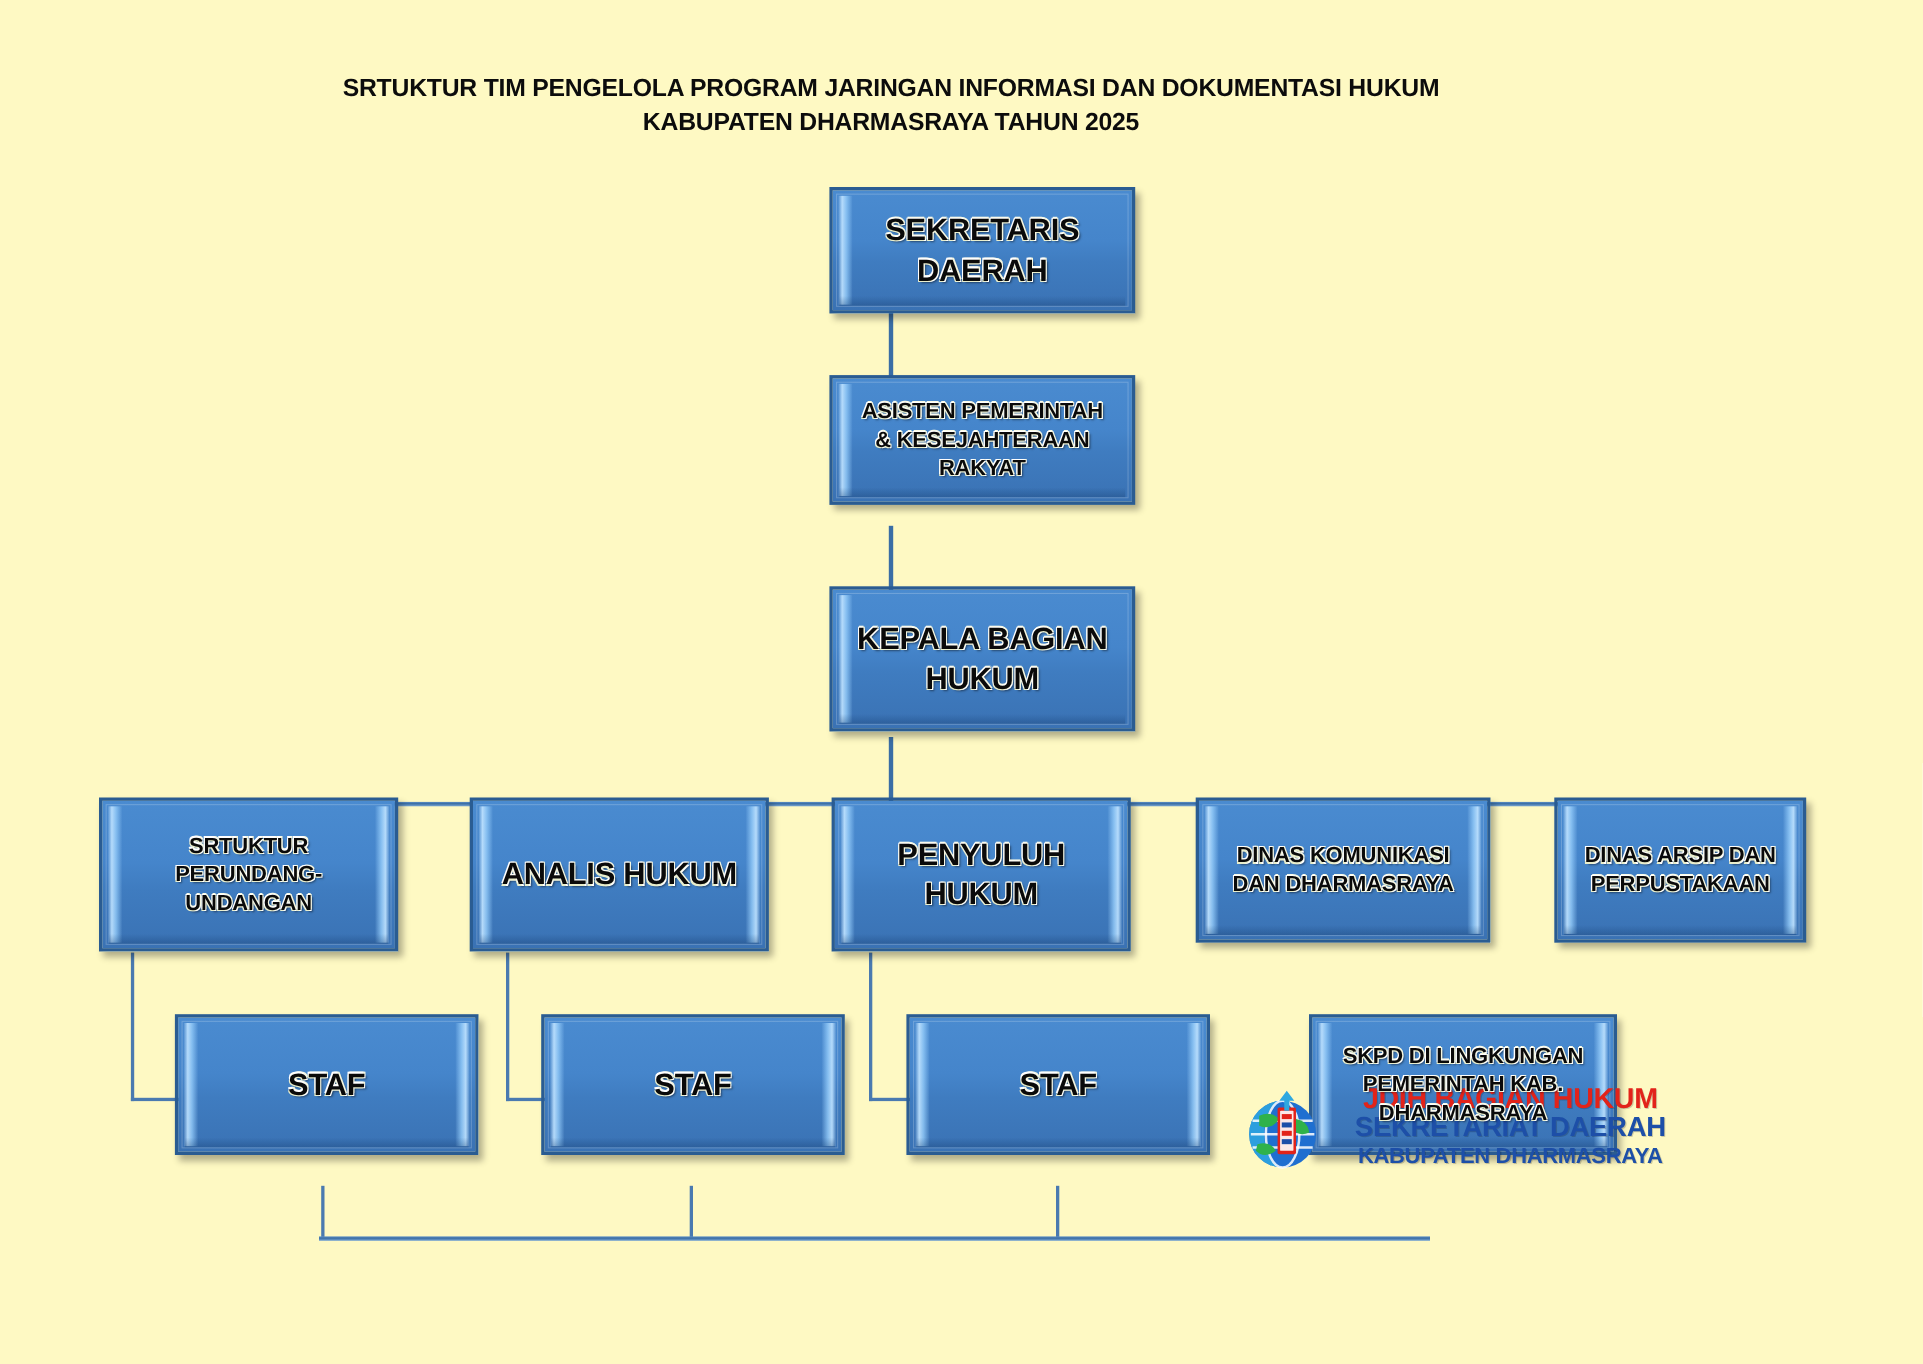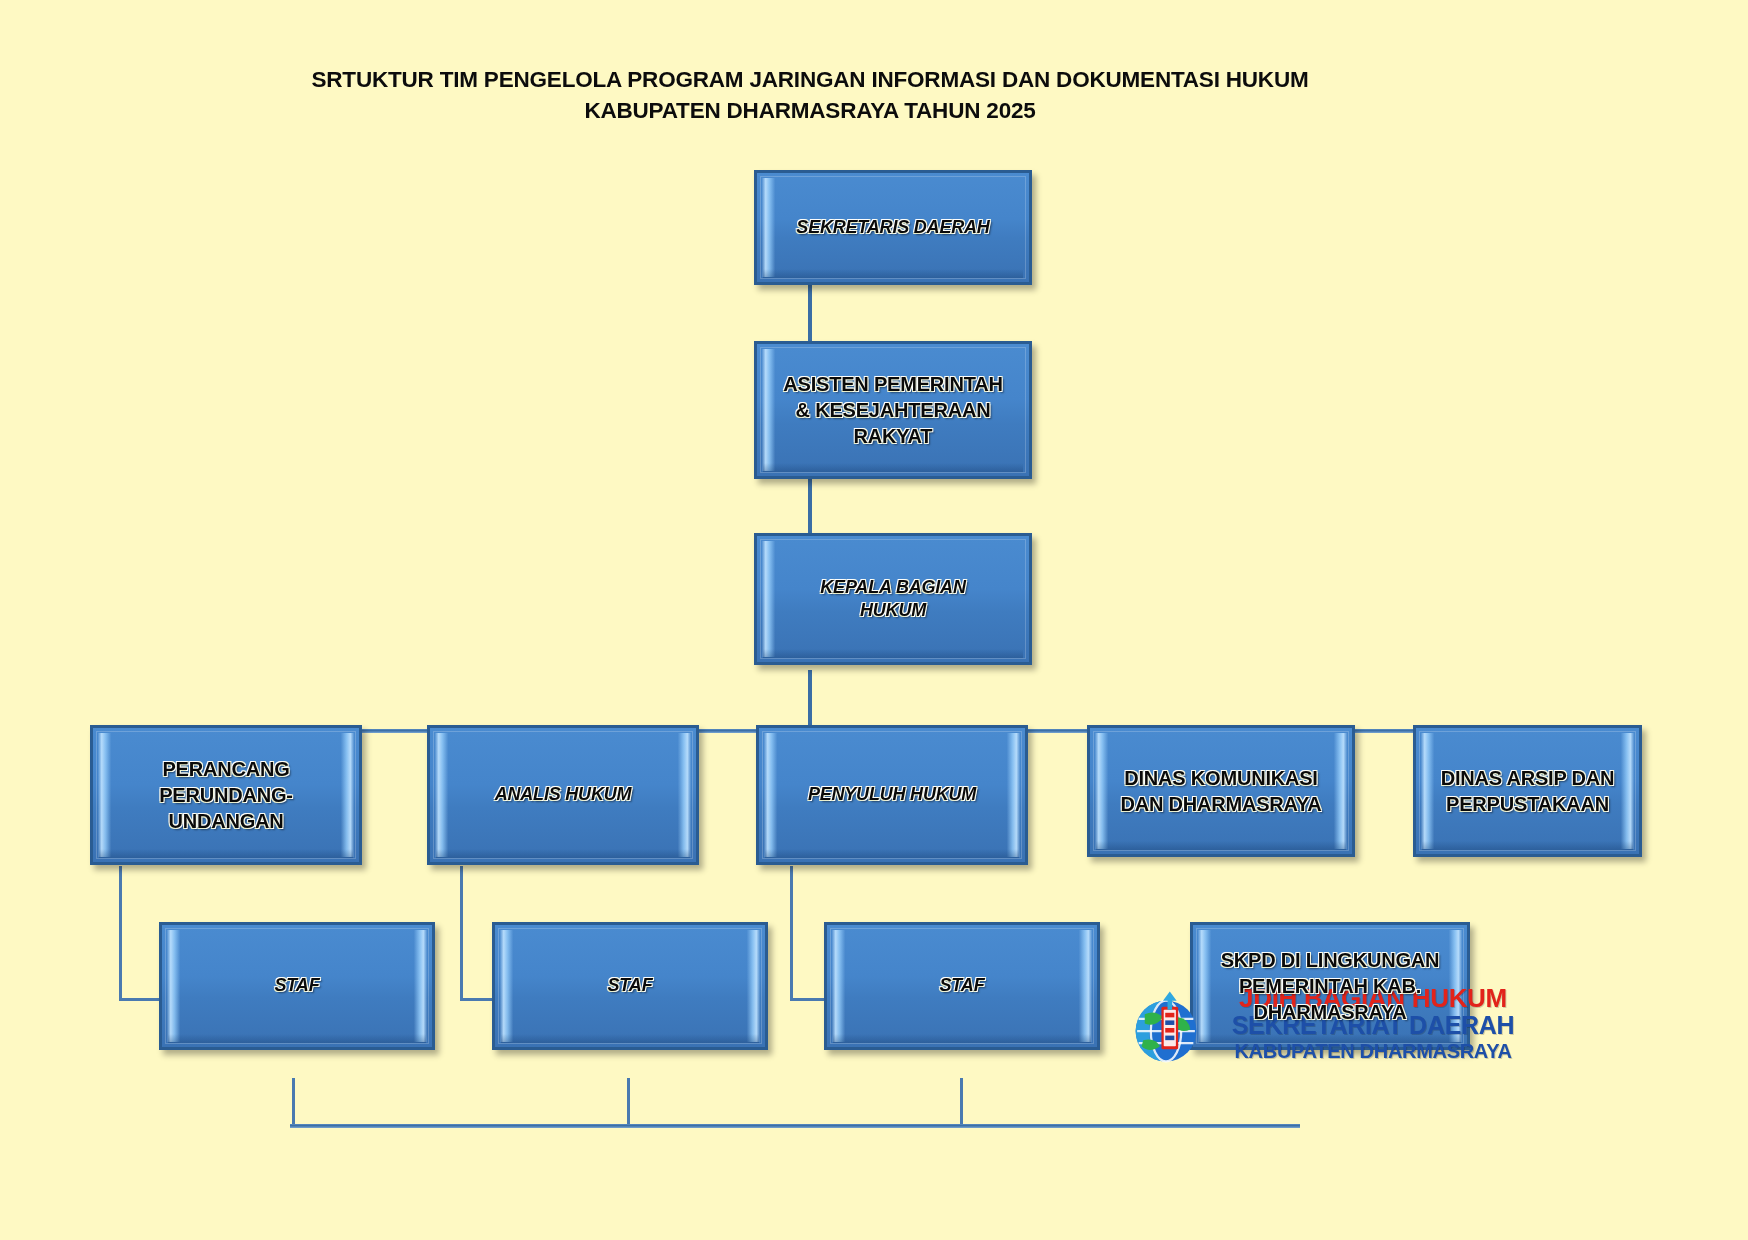--- a/index.html
+++ b/index.html
@@ -110,21 +110,21 @@
     text-shadow:
       -1px -1px 0 #ffffff,
        1px -1px 0 #f4f6e0,
       -1px  1px 0 #e9eecb,
        1px  1px 0 #ffffff,
        0px -1.4px 0 #fbfde8,
        2px  2px 2px rgba(0,0,0,0.45);
   }
 
   
-  .fs-21 { font-size: 18px; font-style: italic; }
+  .fs-21 { font-size: 28px; }
   .fs-20 { font-size: 20px; }
 
   
   .logo-wrap {
     position: absolute;
     left: 1128px;
     top: 984px;
     width: 404px;
     height: 86px;
   }
@@ -185,21 +185,21 @@
   <div class="conn v thin" style="left:627px; top:1078px; height:48px;"></div>
   <div class="conn v thin" style="left:960px; top:1078px; height:48px;"></div>
   <div class="conn h hshade" style="left:290px; top:1124px; width:1010px;"></div>
 
   <div class="node" style="left:754px; top:170px; width:278px; height:115px;">
     <div class="bevel bevel-left"></div>
     <div class="bevel-bottom"></div>
     <div class="node-label fs-21">SEKRETARIS DAERAH</div>
   </div>
 
-  <div class="node" style="left:754px; top:341px; width:278px; height:138px;">
+  <div class="node" style="left:754px; top:341px; width:278px; height:118px;">
     <div class="bevel bevel-left"></div>
     <div class="bevel-bottom"></div>
     <div class="node-label fs-20">
       <div>ASISTEN PEMERINTAH</div>
       <div>&amp; KESEJAHTERAAN</div>
       <div>RAKYAT</div>
     </div>
   </div>
 
   <div class="node" style="left:754px; top:533px; width:278px; height:132px;">
@@ -209,21 +209,21 @@
       <div>KEPALA BAGIAN</div>
       <div>HUKUM</div>
     </div>
   </div>
 
   <div class="node" style="left:90px; top:725px; width:272px; height:140px;">
     <div class="bevel bevel-left"></div>
     <div class="bevel bevel-right"></div>
     <div class="bevel-bottom"></div>
     <div class="node-label fs-20">
-      <div>PERANCANG</div>
+      <div>SRTUKTUR</div>
       <div>PERUNDANG-</div>
       <div>UNDANGAN</div>
     </div>
   </div>
 
   <div class="node" style="left:427px; top:725px; width:272px; height:140px;">
     <div class="bevel bevel-left"></div>
     <div class="bevel bevel-right"></div>
     <div class="bevel-bottom"></div>
     <div class="node-label fs-21">ANALIS HUKUM</div>

